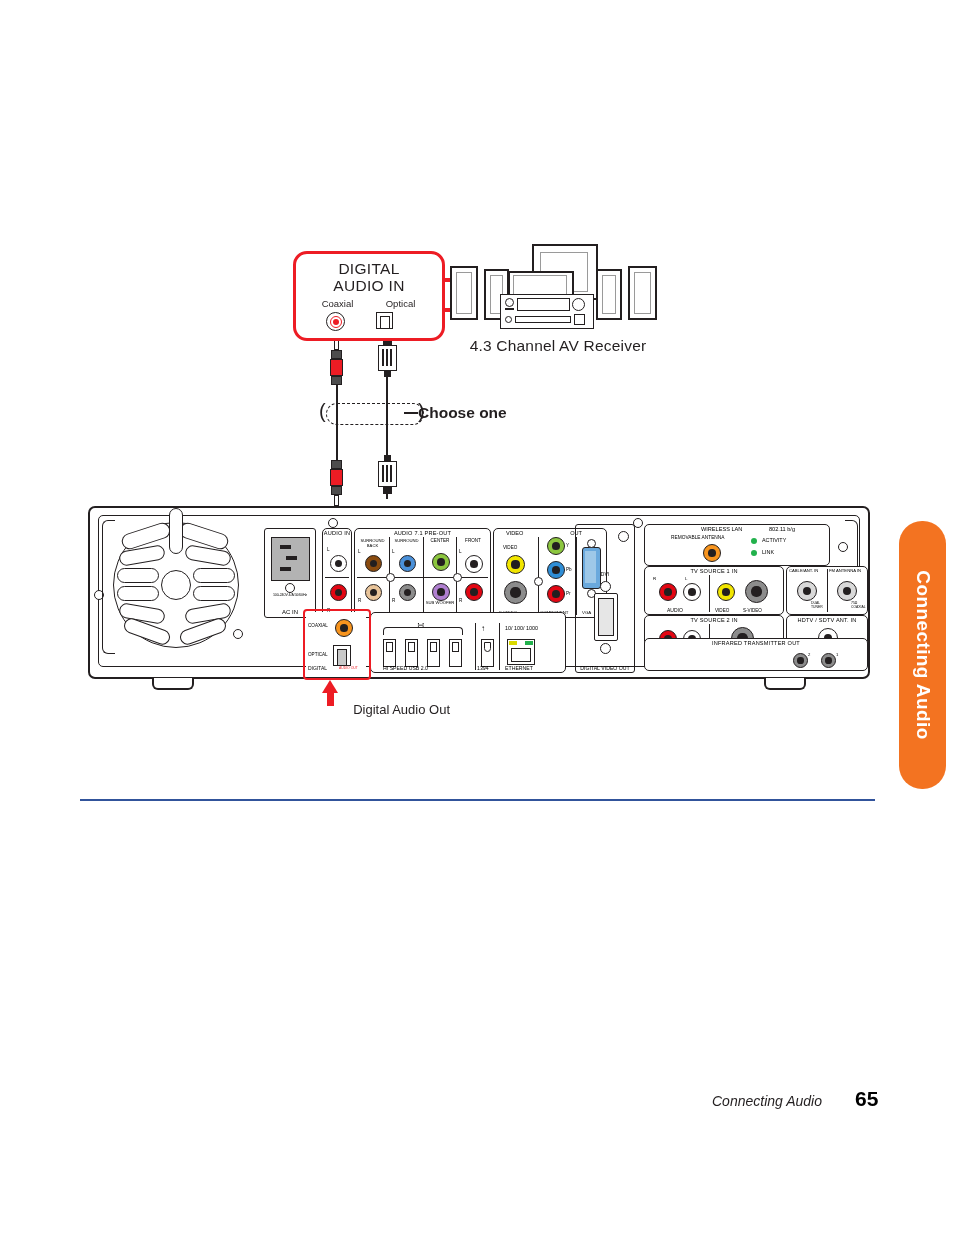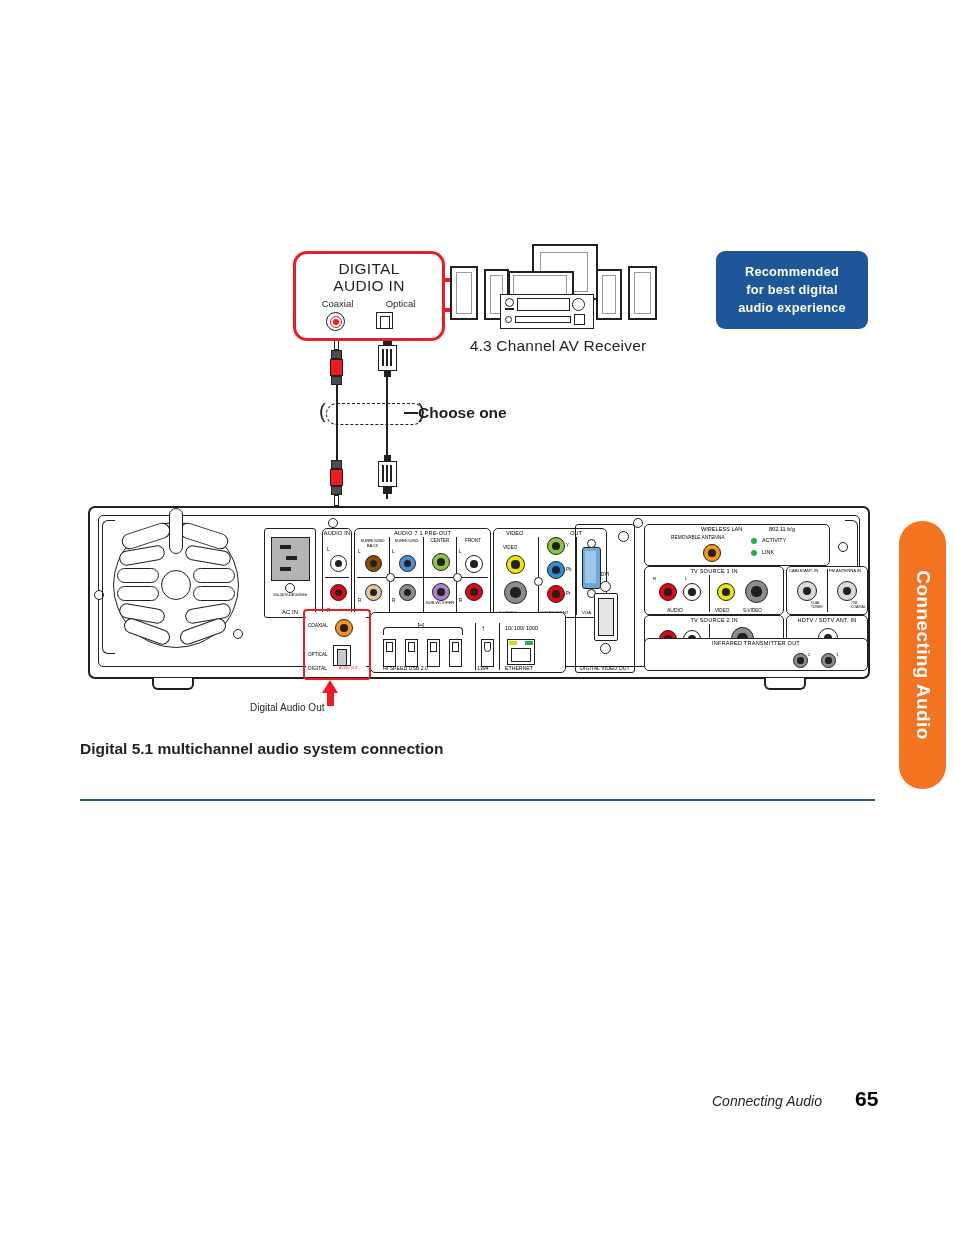--- a/index.html
+++ b/index.html
@@ -117,22 +117,22 @@
   .ledtx{position:absolute;font-size:5.4px;}
 
   
   #hl{position:absolute;left:303px;top:609px;width:64px;height:67px;
       border:2.2px solid #ed1c24;border-radius:4px;z-index:5;pointer-events:none;}
   #hl-arrow{left:322px;top:680px;width:0;height:0;
       border-left:8px solid transparent;border-right:8px solid transparent;
       border-bottom:13px solid #ed1c24;}
   #hl-stem{left:327px;top:692px;width:7px;height:14px;background:#ed1c24;}
 
-  #dao-label{left:250px;top:702px;width:200px;text-align:left;
-             font-size:10px;color:#231f20;}
+  #dao-label{left:250px;top:702px;width:200px;text-align:right;
+             font-size:13px;color:#231f20;}
 
   
   #caption{left:80px;top:740px;font-weight:bold;font-size:15.5px;color:#231f20;}
   #rule{left:80px;top:799px;width:795px;height:2.4px;background:#31539b;}
 
   
   #tab{left:899px;top:521px;width:47px;height:268px;background:#f37321;
        border-radius:23px;}
   #tab span{position:absolute;left:50%;top:50%;
     transform:translate(-50%,-50%) rotate(90deg);white-space:nowrap;
@@ -162,25 +162,20 @@
     <div id="jack-coax" style="border-radius:50%;border:1.6px solid #231f20;background:#fff;">
       <div class="abs" style="inset:2.5px;border-radius:50%;border:1.4px solid #ed1c24;"></div>
       <div class="abs" style="inset:5.5px;border-radius:50%;background:#ed1c24;"></div>
     </div>
 
     <div id="jack-opt" style="border:1.6px solid #231f20;background:#fff;">
       <div class="abs" style="left:2.5px;right:2.5px;top:2.5px;bottom:0;border:1.3px solid #231f20;border-bottom:none;"></div>
     </div>
   </div>
 
-  <div class="abs" id="badge">
-    <div>Recommended</div>
-    <div>for best digital</div>
-    <div>audio experience</div>
-  </div>
 
   <div class="abs" id="receiver">
 
     <div class="abs" style="left:84px;top:0px;width:62px;height:52px;border:2px solid #231f20;background:#fff;"></div>
     <div class="abs" style="left:92px;top:8px;width:46px;height:38px;border:1px solid #9a9a9a;"></div>
     <div class="abs" style="left:60px;top:27px;width:62px;height:28px;border:2px solid #231f20;background:#fff;"></div>
     <div class="abs" style="left:65px;top:31px;width:52px;height:20px;border:1px solid #9a9a9a;"></div>
 
     <div class="spk" style="left:2px;top:22px;width:24px;height:50px;">
         <div class="inner"></div>
@@ -486,21 +481,20 @@
       <div class="jk" style="left:176px;top:14px;width:13px;height:13px;background:#8c8c8c;"></div>
       <div class="abs" style="left:191px;top:13px;font-size:4.2px;">1</div>
     </div>
   </div>
 
   <div id="hl"></div>
   <div class="abs" id="hl-stem"></div>
   <div class="abs" id="hl-arrow"></div>
   <div class="abs" id="dao-label">Digital Audio Out</div>
 
-  <div class="abs" id="caption">Digital 5.1 multichannel audio system connection</div>
   <div class="abs" id="rule"></div>
 
   <div class="abs" id="tab">
     <span>Connecting Audio</span>
   </div>
 
   <div class="abs" id="foot-txt">Connecting Audio</div>
   <div class="abs" id="foot-num">65</div>
 </div>
 

